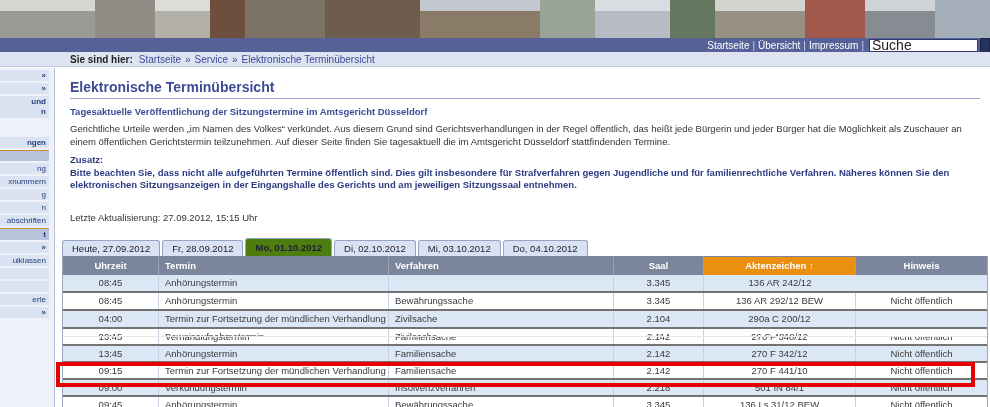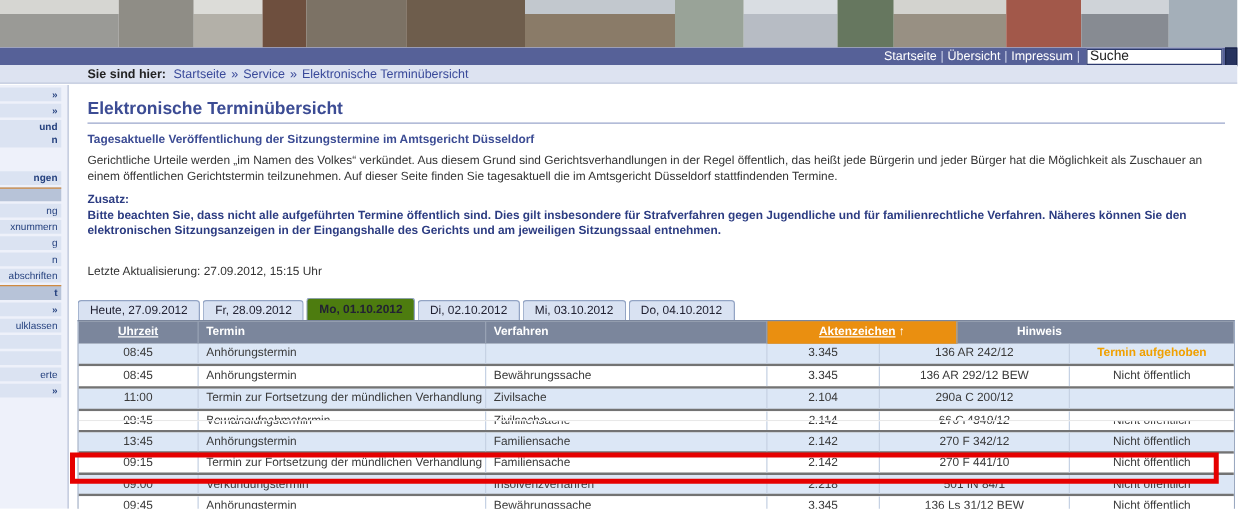--- a/index.html
+++ b/index.html
@@ -8,21 +8,21 @@
 
   
   .banner{position:absolute;left:0;top:0;width:990px;height:38px;display:flex;overflow:hidden;}
   .bseg{height:100%;flex:0 0 auto;}
 
   
   .topbar{position:absolute;left:0;top:38px;width:990px;height:14px;background:#566198;
           display:flex;align-items:center;justify-content:flex-end;color:#fff;font-size:10px;}
   .toplink{color:#fff;margin:0 3px;cursor:pointer;white-space:nowrap;}
   .topsep{color:#cdd4ea;}
-  .search-input{width:103px;height:11px;border:1px solid #2c3a6e;font-size:11px;
+  .search-input{width:103px;height:11px;border:1px solid #2c3a6e;font-size:14px;
                 font-family:"Liberation Sans",sans-serif;margin:0 2px 0 5px;padding:0 2px;color:#222;}
   .go-btn{width:8px;height:13px;background:#27335f;border:1px solid #1a2547;}
 
   
   .crumbbar{position:absolute;left:0;top:52px;width:990px;height:15px;background:#dde3f1;
             border-bottom:1px solid #c2cadd;font-size:10px;line-height:15px;color:#333;
             padding-left:70px;box-sizing:border-box;white-space:nowrap;}
   .crumb-prefix{font-weight:bold;color:#222;margin-right:6px;}
   .crumb-link{color:#3a4a9a;cursor:pointer;}
   .crumb-sep{color:#3a4a9a;margin:0 4px;}
@@ -56,21 +56,21 @@
        font-size:9.5px;color:#223;padding:0 9px;height:15px;line-height:15px;margin-right:2px;
        cursor:pointer;white-space:nowrap;}
   .tab.active{background:#4d7c0f;font-weight:bold;height:17px;line-height:17px;}
 
   
   .ttable{width:926px;border:1px solid #9aa8c0;border-top:1px solid #7b869c;box-sizing:border-box;}
   .thead{display:flex;height:18px;line-height:18px;background:#7b869c;color:#fff;
          font-size:9.5px;font-weight:bold;}
   .th{box-sizing:border-box;border-right:1px solid #98a2b4;overflow:hidden;white-space:nowrap;}
   .th:last-child{border-right:none;}
-  .th .sortlink{text-decoration:underline;cursor:pointer;}
+  .th .sortlink{cursor:pointer;}
   .th.active-sort{background:#ea8f10;}
   .c0{width:96px;text-align:center;}
   .c1{width:230px;text-align:left;padding-left:6px;}
   .c2{width:225px;text-align:left;padding-left:6px;}
   .c3{width:90px;text-align:center;}
   .c4{width:152px;text-align:center;}
   .c5{width:131px;text-align:center;}
   .trow{overflow:hidden;border-bottom:2px solid #737373;box-sizing:border-box;}
   .rowline{display:flex;height:16px;line-height:16px;font-size:9.5px;color:#3a3a3a;}
   .td{box-sizing:border-box;border-right:1px solid #c6d2e4;overflow:hidden;white-space:nowrap;}
@@ -168,47 +168,47 @@
       <div class="tab">Di, 02.10.2012</div>
       <div class="tab">Mi, 03.10.2012</div>
       <div class="tab">Do, 04.10.2012</div>
     </div>
 
   <div class="ttable">
     <div class="thead">
         <div class="th c0"><span class="sortlink">Uhrzeit</span></div>
         <div class="th c1">Termin</div>
         <div class="th c2">Verfahren</div>
+        <div class="th c3"><span class="sortlink">Saal</span></div>
         <div class="th c4 active-sort"><span class="sortlink">Aktenzeichen</span><span> ↑</span></div>
         <div class="th c5">Hinweis</div>
       </div>
     <div>
         <div class="trow shade-alt">
           <div class="rowline">
             <div class="td c0">08:45</div>
             <div class="td c1">Anhörungstermin</div>
             <div class="td c2"></div>
             <div class="td c3">3.345</div>
             <div class="td c4">136 AR 242/12</div>
-            <div class="td c5 hin-orange">Termin aufgehoben</div>
           </div>
         </div>
         <div class="trow shade-white">
           <div class="rowline">
             <div class="td c0">08:45</div>
             <div class="td c1">Anhörungstermin</div>
             <div class="td c2">Bewährungssache</div>
             <div class="td c3">3.345</div>
             <div class="td c4">136 AR 292/12 BEW</div>
             <div class="td c5">Nicht öffentlich</div>
           </div>
         </div>
         <div class="trow shade-alt">
           <div class="rowline">
-            <div class="td c0">11:00</div>
+            <div class="td c0">04:00</div>
             <div class="td c1">Termin zur Fortsetzung der mündlichen Verhandlung</div>
             <div class="td c2">Zivilsache</div>
             <div class="td c3">2.104</div>
             <div class="td c4">290a C 200/12</div>
             <div class="td c5"></div>
           </div>
         </div>
         <div class="trow shade-white clip-bottom">
           <div class="rowline">
             <div class="td c0">09:15</div>

